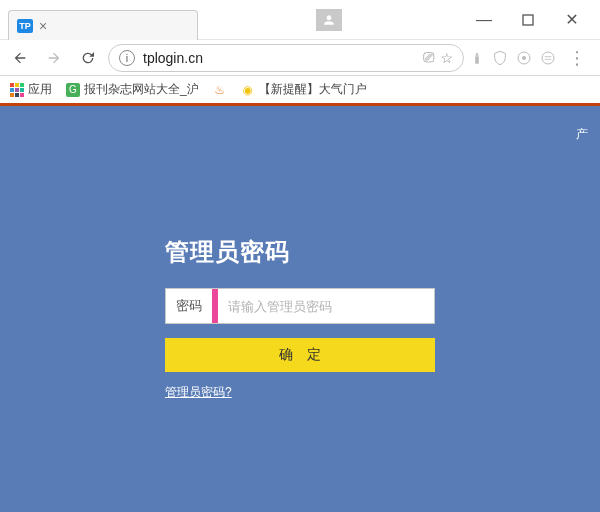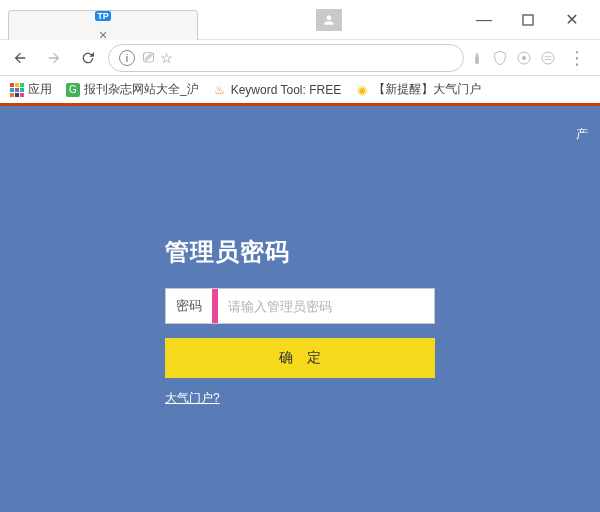--- a/index.html
+++ b/index.html
@@ -24,22 +24,22 @@
     width: 44px; height: 28px; display: flex; align-items: center; justify-content: center;
     color: #555;
   }
   .tabstrip {
     position: absolute; top: 8px; left: 8px; height: 32px;
     display: flex; align-items: flex-end;
   }
   .tab {
     width: 190px; height: 30px; background: #f6f6f6; border: 1px solid #ccc;
     border-bottom: none; border-top-left-radius: 4px; border-top-right-radius: 4px;
-    display: flex; align-items: center; padding: 0 8px; gap: 6px;
-    font-size: 12px; color: #333; flex-direction: column;
+    display: flex; align-items: center; padding: 8px 8px; gap: 6px;
+    font-size: 12px; color: #333;
   }
   .favicon {
     width: 16px; height: 14px; background: #1e88e5; color: #fff;
     font-size: 9px; font-weight: bold; display: flex; align-items: center; justify-content: center;
     border-radius: 2px;
   }
   .tab-title { flex: 1; white-space: nowrap; overflow: hidden; text-overflow: ellipsis; }
   .tab-close { font-size: 14px; color: #777; }
   .navbar {
     height: 36px; display: flex; align-items: center; padding: 0 6px; gap: 6px;
@@ -89,21 +89,21 @@
   }
   .input-label {
     width: 52px; border-right: 6px solid #ec4899; display:flex; align-items:center; justify-content:center;
     color: #555; font-size: 13px;
   }
   .input-field {
     flex: 1; border: none; outline: none; padding: 0 10px; font-size: 13px; color: #333;
   }
   .input-field::placeholder { color: #b3b3b3; }
   .submit {
-    width: 100%; height: 40px; background: #f5d91c; border: none;
+    width: 100%; height: 34px; background: #f5d91c; border: none;
     color: #333; font-size: 14px; letter-spacing: 14px; text-indent: 14px;
     cursor: pointer; margin-bottom: 10px;
   }
   .forgot { font-size: 12px; color: #fff; text-decoration: underline; }
   svg { display:block; }
 </style>
 </head>
 <body>
 
 <div class="titlebar">
@@ -143,20 +143,21 @@
         <path fill="#bbb" d="M4 13h12.2l-5.6 5.6L12 20l8-8-8-8-1.4 1.4L16.2 11H4z"></path>
       </svg>
   </div>
   <div class="nav-btn">
     <svg width="16" height="16" viewBox="0 0 24 24">
         <path fill="#555" d="M17.65 6.35A8 8 0 1 0 20 12h-2a6 6 0 1 1-1.76-4.24L14 10h7V3l-3.35 3.35z"></path>
       </svg>
   </div>
   <div class="omnibox">
     <span class="info">i</span>
+    <span class="url">tplogin.cn</span>
     <span class="omni-icons">
       <span>⎚</span>
       <span>☆</span>
     </span>
   </div>
   <div class="toolbar-icons">
     <svg width="14" height="16" viewBox="0 0 24 24">
         <path fill="#bbb" d="M12 2l3 6H9z M9 9h6v13H9z"></path>
       </svg>
     <svg width="16" height="16" viewBox="0 0 24 24">
@@ -188,32 +189,31 @@
         <span></span>
       </span>
     <span>应用</span>
   </div>
   <div class="bm">
     <span class="sq">G</span>
     <span>报刊杂志网站大全_沪</span>
   </div>
   <div class="bm">
     <span class="ico" style="color:#e67e22;">♨</span>
-    <span>Keyword Tool: FREE</span>
   </div>
   <div class="bm">
     <span class="ico" style="color:#f1c40f;">◉</span>
     <span>【新提醒】大气门户</span>
   </div>
 </div>
 
 <div class="page">
   <div class="corner">产</div>
   <div class="login">
     <h1>管理员密码</h1>
     <div class="input-row">
       <div class="input-label">密码</div>
       <input type="password" class="input-field" placeholder="请输入管理员密码" style="">
     </div>
     <button class="submit">确定</button>
-    <a href="#" class="forgot">大气门户?</a>
+    <a href="#" class="forgot">管理员密码?</a>
   </div>
 </div>
 
 </body></html>

